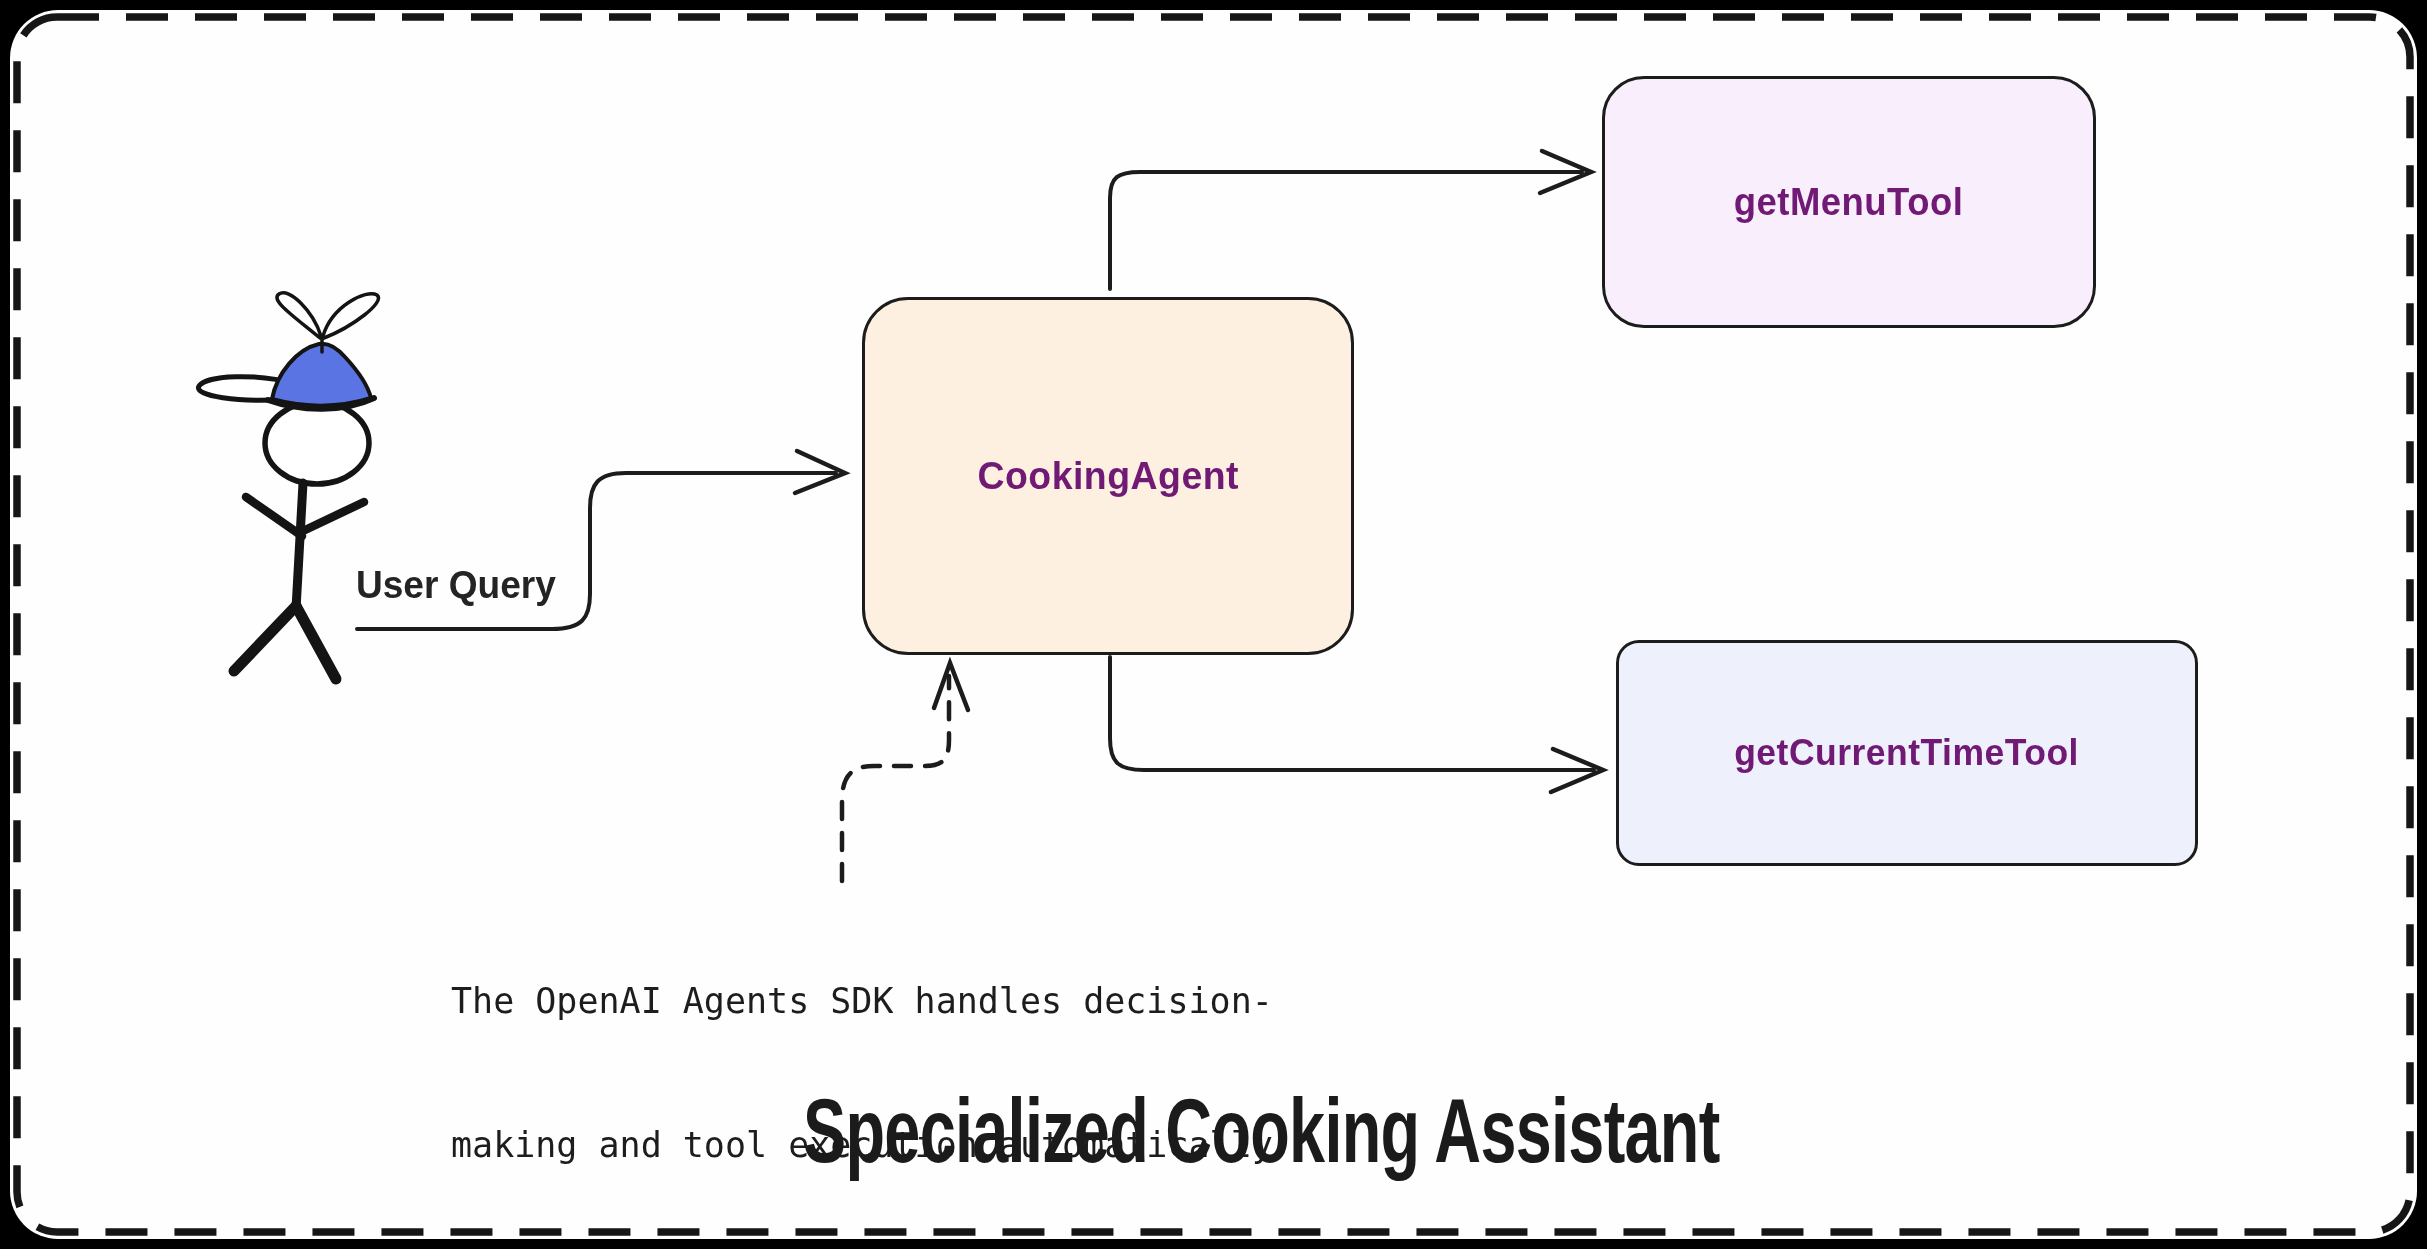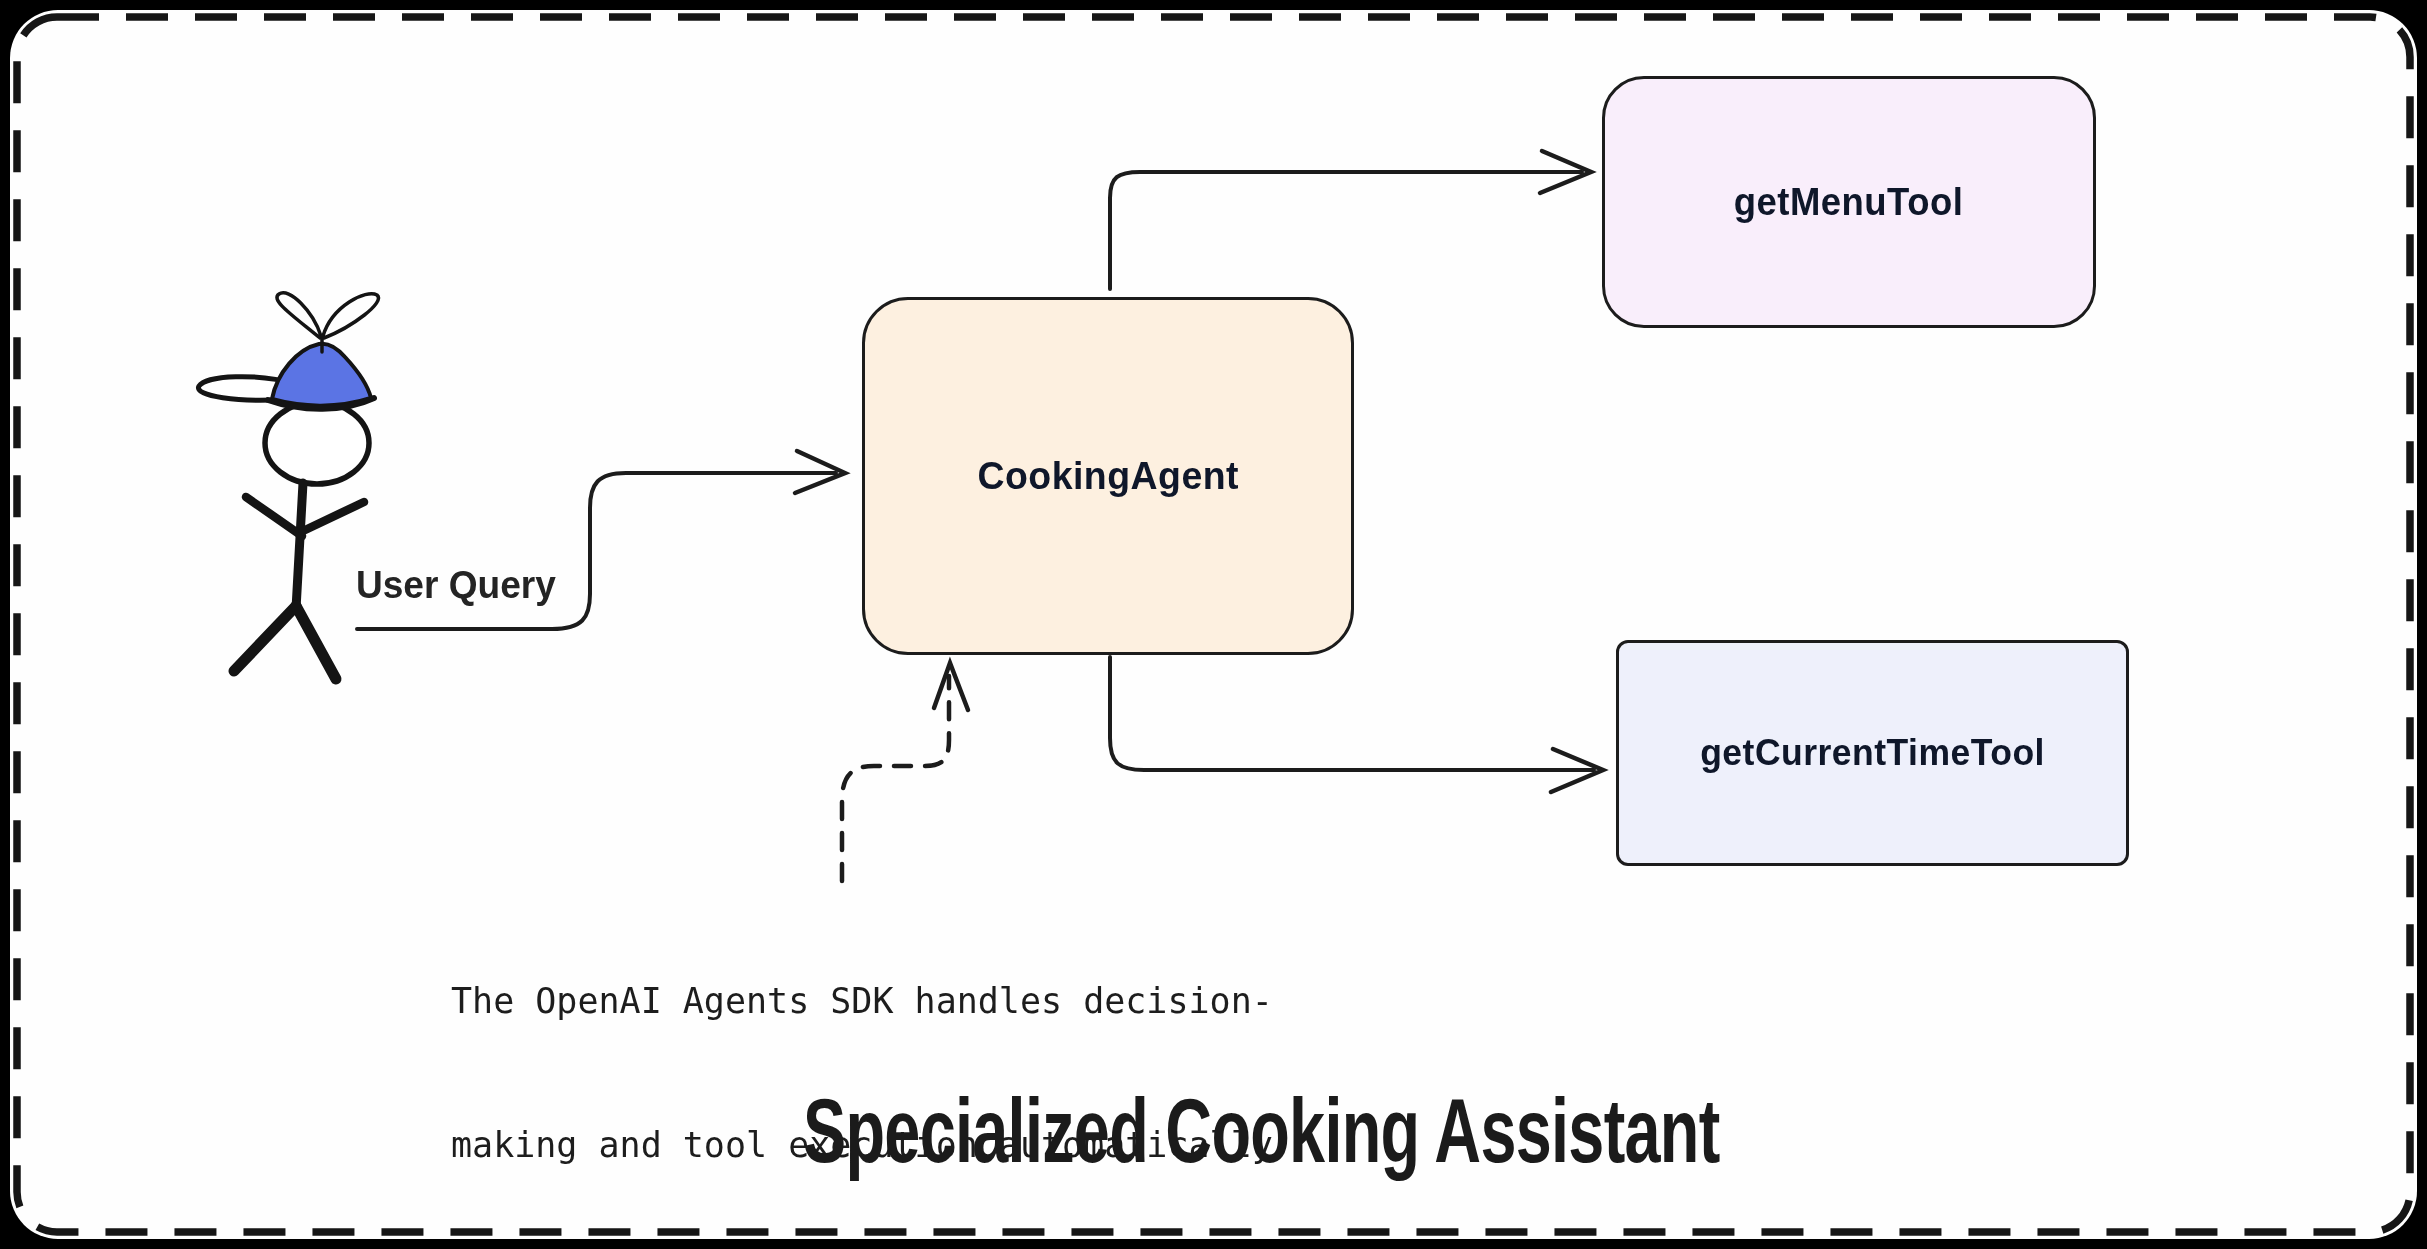--- a/index.html
+++ b/index.html
@@ -11,35 +11,35 @@
   .canvas {
     position:absolute; left:10px; top:10px; right:10px; bottom:10px;
     background:#fefefe; border-radius:48px;
   }
   svg.overlay {
     position:absolute; left:0; top:0; width:2427px; height:1249px;
     pointer-events:none;
   }
   .node {
     position:absolute; display:flex; align-items:center; justify-content:center;
-    border:3.5px solid #1c1c1c; color:#0f172a;
+    border:3.5px solid #1c1c1c; color:#701a75;
     font-weight:bold; letter-spacing:0.5px;
   }
   .node-label { transform:scaleX(0.96); }
   #cooking-agent-node {
     left:862px; top:297px; width:492px; height:358px;
     border-radius:46px; font-size:39px;
   }
   #get-menu-tool-node {
     left:1602px; top:76px; width:494px; height:252px;
     border-radius:42px; font-size:38px;
   }
   #get-current-time-tool-node {
-    left:1616px; top:640px; width:513px; height:226px;
-    border-radius:12px; font-size:37px;
+    left:1616px; top:640px; width:582px; height:226px;
+    border-radius:23px; font-size:37px;
   }
   .user-query-label {
     position:absolute; left:356px; top:563px;
     font-size:39px; font-weight:bold; color:#242424; transform:scaleX(0.95);
     transform-origin:left top; white-space:nowrap;
   }
   .annotation {
     position:absolute; left:451px; top:881px;
     font-family:"DejaVu Sans Mono", monospace;
     font-size:35px; line-height:48px; color:#1d1d1d; white-space:pre;

